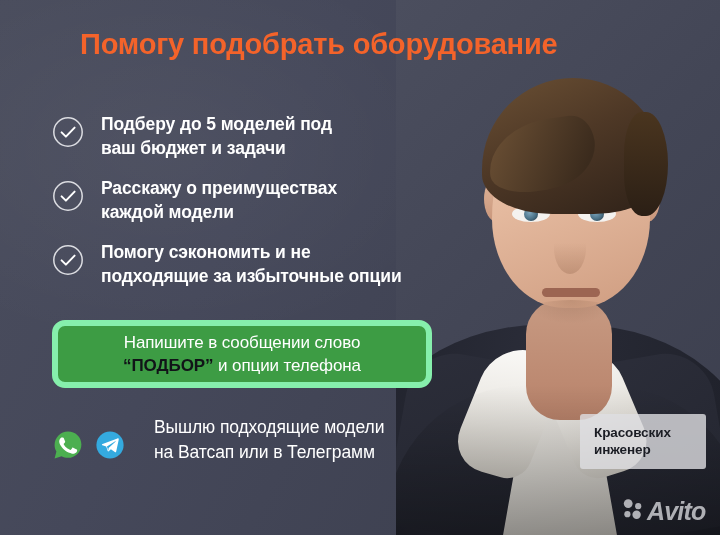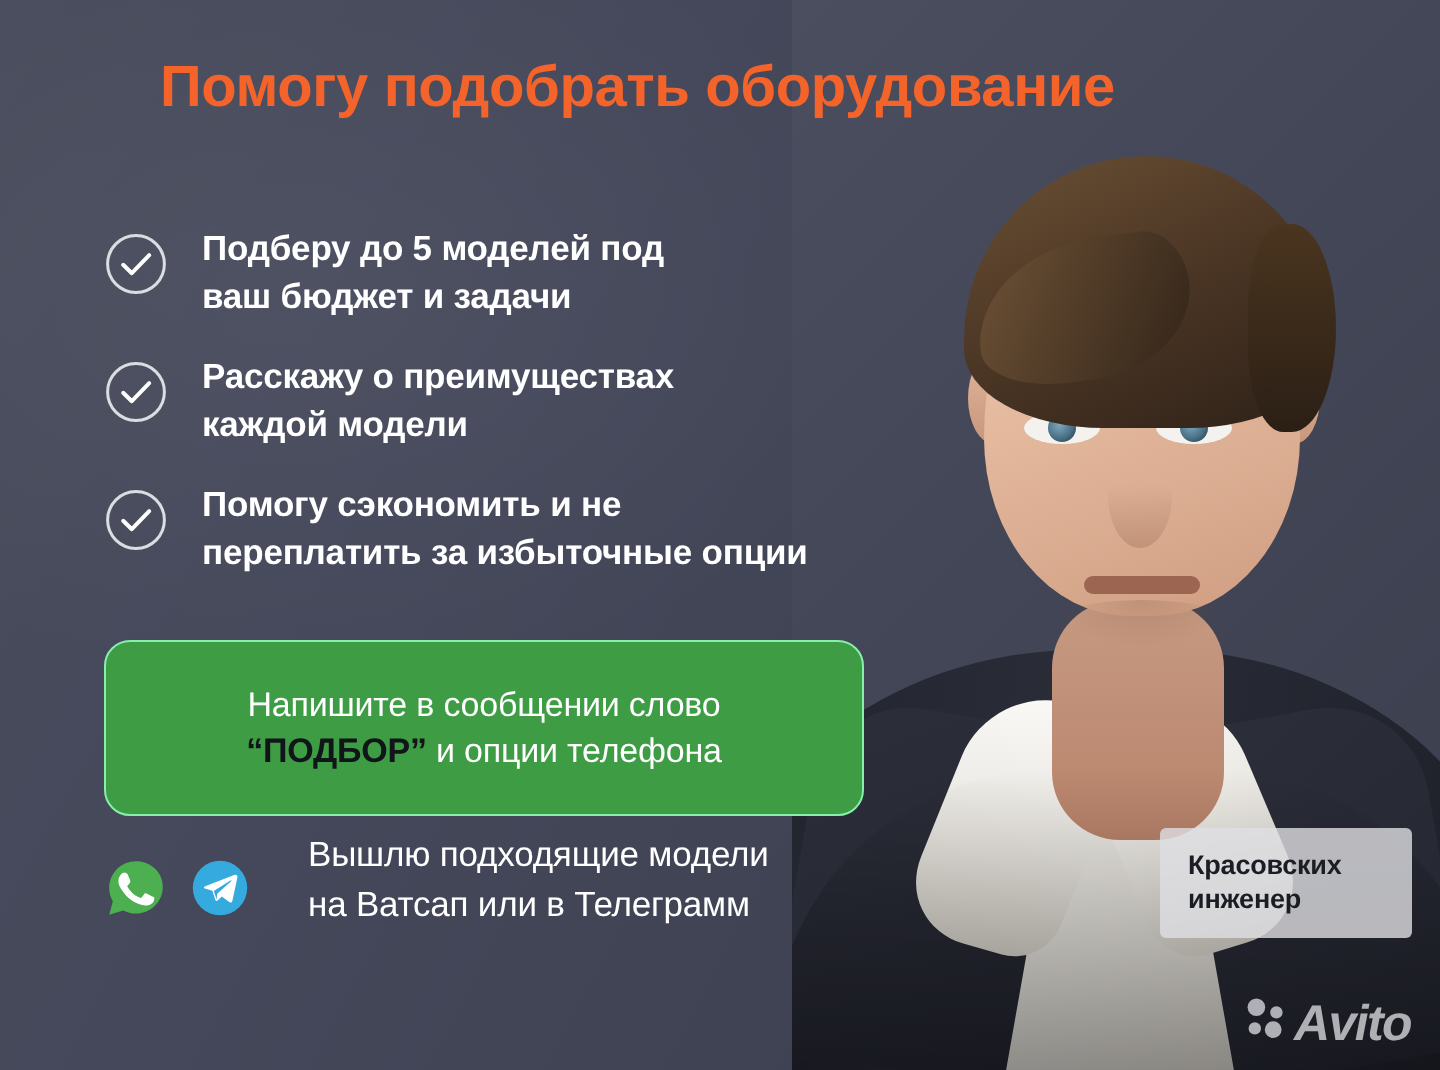--- a/index.html
+++ b/index.html
@@ -258,23 +258,23 @@
     white-space: pre-line;
     letter-spacing: -0.1px;
   }
 
   
   .callout {
     position: absolute;
     left: 52px;
     top: 320px;
     width: 380px;
-    height: 88px;
+    height: 68px;
     box-sizing: border-box;
-    border: 1px solid #86efac;
+    border: 6px solid #86efac;
     border-radius: 13px;
     background: #3d9c44;
     display: flex;
     flex-direction: column;
     align-items: center;
     justify-content: center;
   }
   .callout-line1 {
     font-size: 17px;
     color: #ffffff;
@@ -418,21 +418,21 @@
     </div>
 
     <div class="check-item">
       <span class="check-icon">
         <svg width="32" height="32" viewBox="0 0 32 32">
           <circle cx="16" cy="16" r="14.2" fill="none" stroke="#dcdde2" stroke-width="1.5"></circle>
           <path d="M9.6 16.4 L13.9 20.6 L22.6 11.6" fill="none" stroke="#ffffff" stroke-width="2" stroke-linecap="round" stroke-linejoin="round"></path>
         </svg>
       </span>
       <span class="check-text">Помогу сэкономить и не
-переплатить за избыточные опции</span>
+подходящие за избыточные опции</span>
     </div>
 
   </div>
 
   <div class="callout">
     <div class="callout-line1">Напишите в сообщении слово</div>
     <div class="callout-line2"><span class="quote">“</span><b>ПОДБОР</b><span class="quote">”</span><span> и опции телефона</span></div>
   </div>
 
   <div class="messengers">

